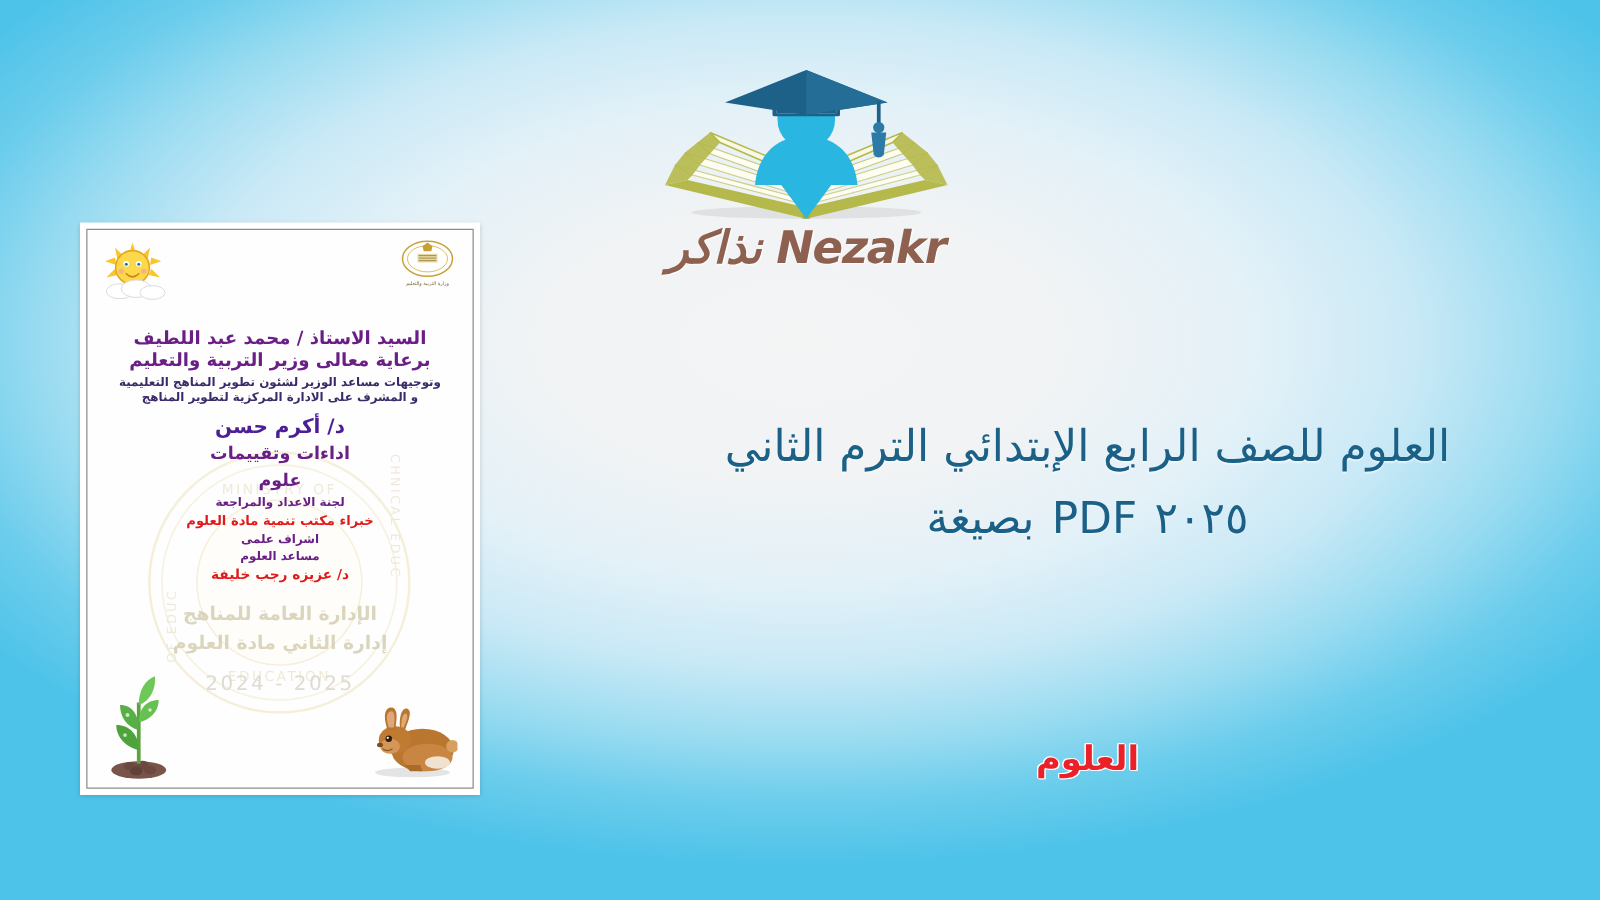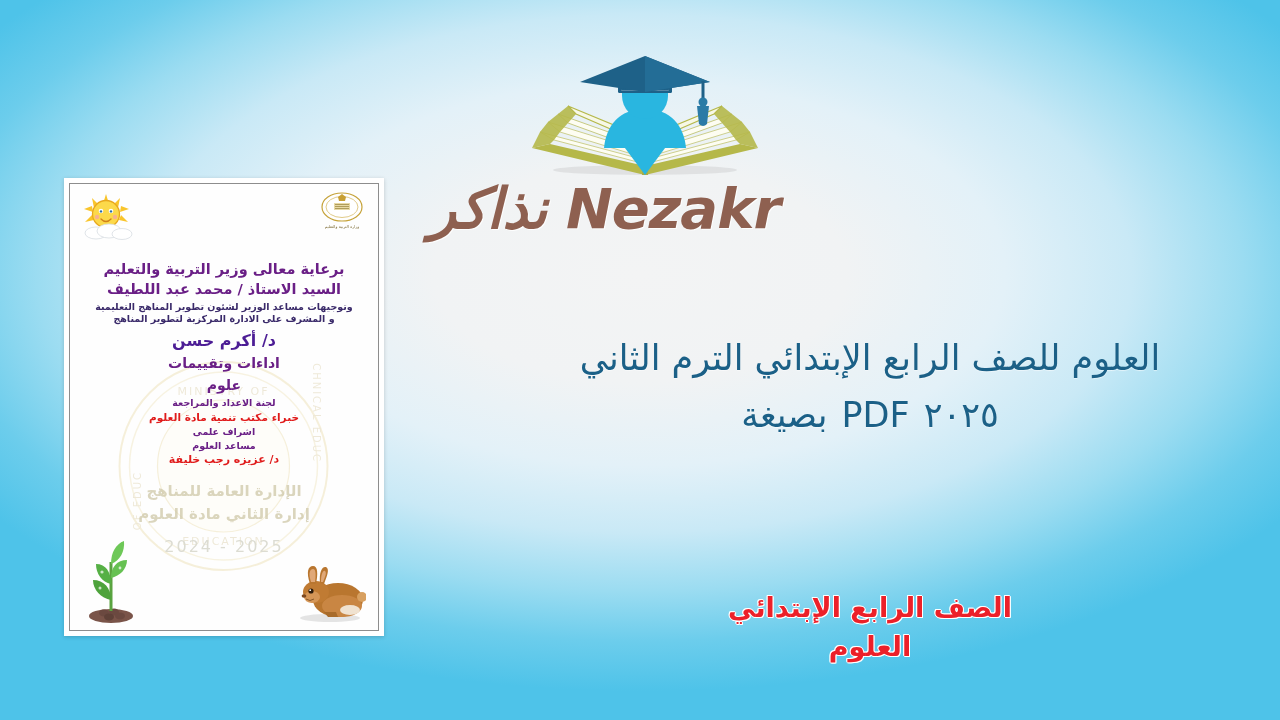--- a/index.html
+++ b/index.html
@@ -44,21 +44,21 @@
   .logo-mark {
     position: relative;
     width: 270px;
     height: 135px;
     margin: 0 auto;
   }
   .logo-svg { display: block; width: 270px; height: 135px; }
   .logo-word {
     margin-top: -2px;
     font-family: "DejaVu Sans", "Liberation Sans", sans-serif;
-    font-size: 56px;
+    font-size: 36px;
     font-weight: bold;
     font-style: italic;
     letter-spacing: -1px;
     color: #8e6050;
     text-shadow: 1px 1px 0 rgba(255,255,255,0.85);
     white-space: nowrap;
     direction: rtl;
     line-height: 1;
   }
 
@@ -287,22 +287,22 @@
         <rect x="18" y="13" width="16" height="7" fill="#e8d9a4"></rect>
         <g stroke="#8a7329" stroke-width="0.6">
           <line x1="19" y1="14.5" x2="33" y2="14.5"></line>
           <line x1="19" y1="16.5" x2="33" y2="16.5"></line>
           <line x1="19" y1="18.5" x2="33" y2="18.5"></line>
         </g>
         <text x="26" y="38" font-size="4" fill="#7c6a33" text-anchor="middle" font-family="DejaVu Sans, sans-serif">وزارة التربية والتعليم</text>
       </svg>
 
       <div class="doc-text">
+        <p class="dl dl-2">السيد الاستاذ / محمد عبد اللطيف</p>
         <p class="dl dl-1">برعاية معالى وزير التربية والتعليم</p>
-        <p class="dl dl-2">السيد الاستاذ / محمد عبد اللطيف</p>
         <p class="dl dl-3">وتوجيهات مساعد الوزير لشئون تطوير المناهج التعليمية</p>
         <p class="dl dl-4">و المشرف على الادارة المركزية لتطوير المناهج</p>
         <p class="dl dl-5">د/ أكرم حسن</p>
         <p class="dl dl-6">اداءات وتقييمات</p>
         <p class="dl dl-7">علوم</p>
         <p class="dl dl-9">لجنة الاعداد والمراجعة</p>
         <p class="dl dl-10">خبراء مكتب تنمية مادة العلوم</p>
         <p class="dl dl-11">اشراف علمى</p>
         <p class="dl dl-12">مساعد العلوم</p>
         <p class="dl dl-13">د/ عزيزه رجب خليفة</p>
@@ -347,17 +347,16 @@
 
     </div>
   </div>
 
   <div class="headline">
     <span class="ln">العلوم للصف الرابع الإبتدائي الترم الثاني</span>
     <span class="ln pdf-line"><span class="latin">PDF</span><span>٢٠٢٥بصيغة</span></span>
   </div>
 
   <div class="subtitle">
-    <span class="ln">الصف الرابع الإبتدائي</span>
     <span class="ln">العلوم</span>
   </div>
 
 </div>
 
 </body></html>

